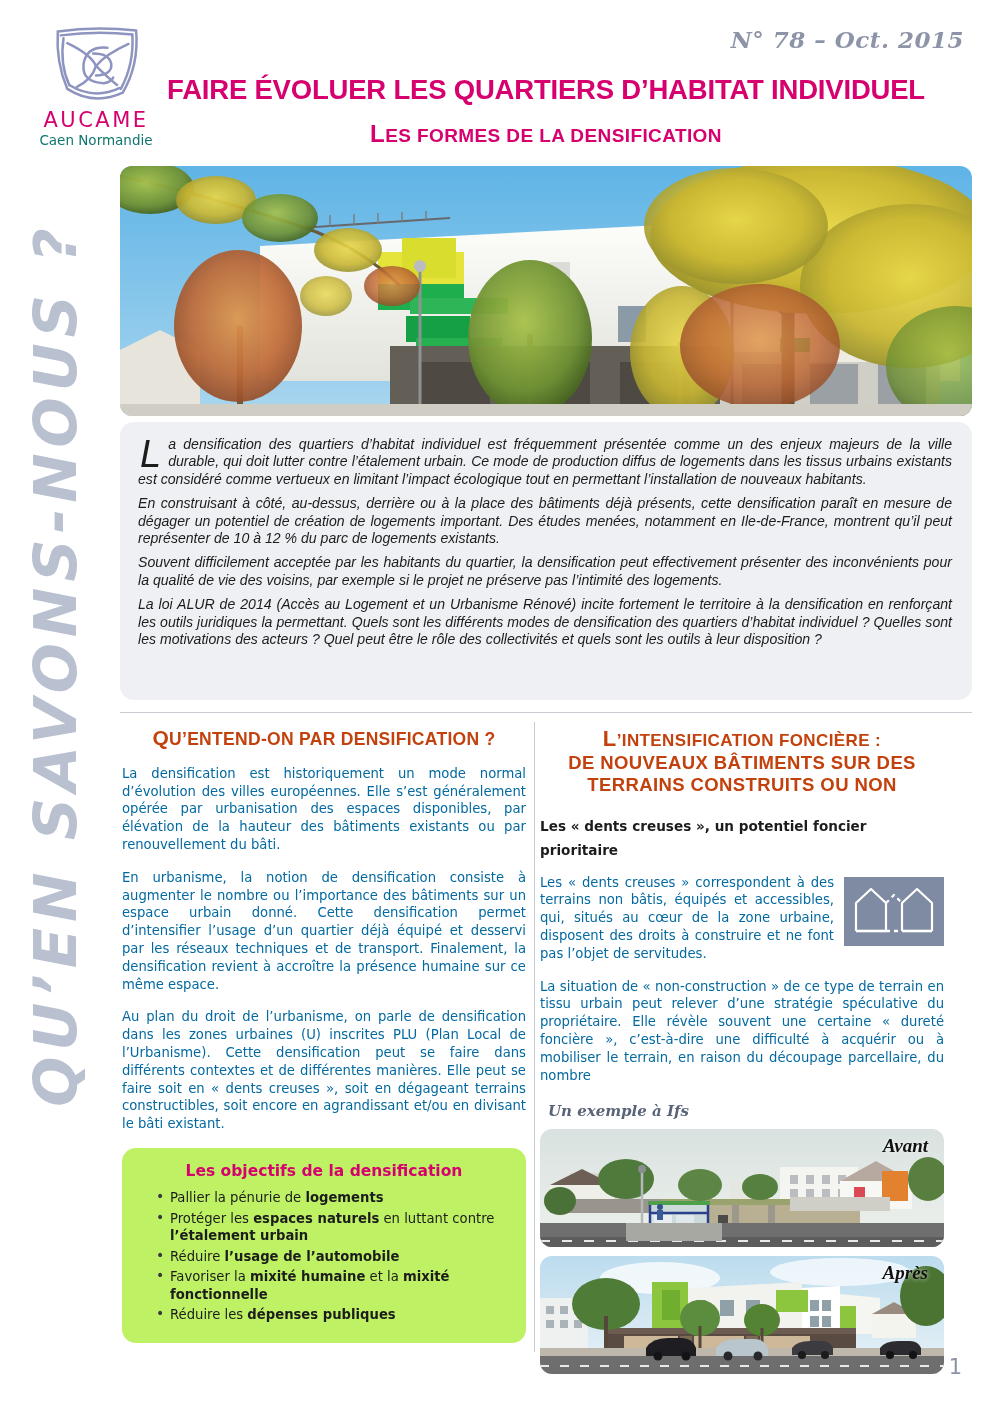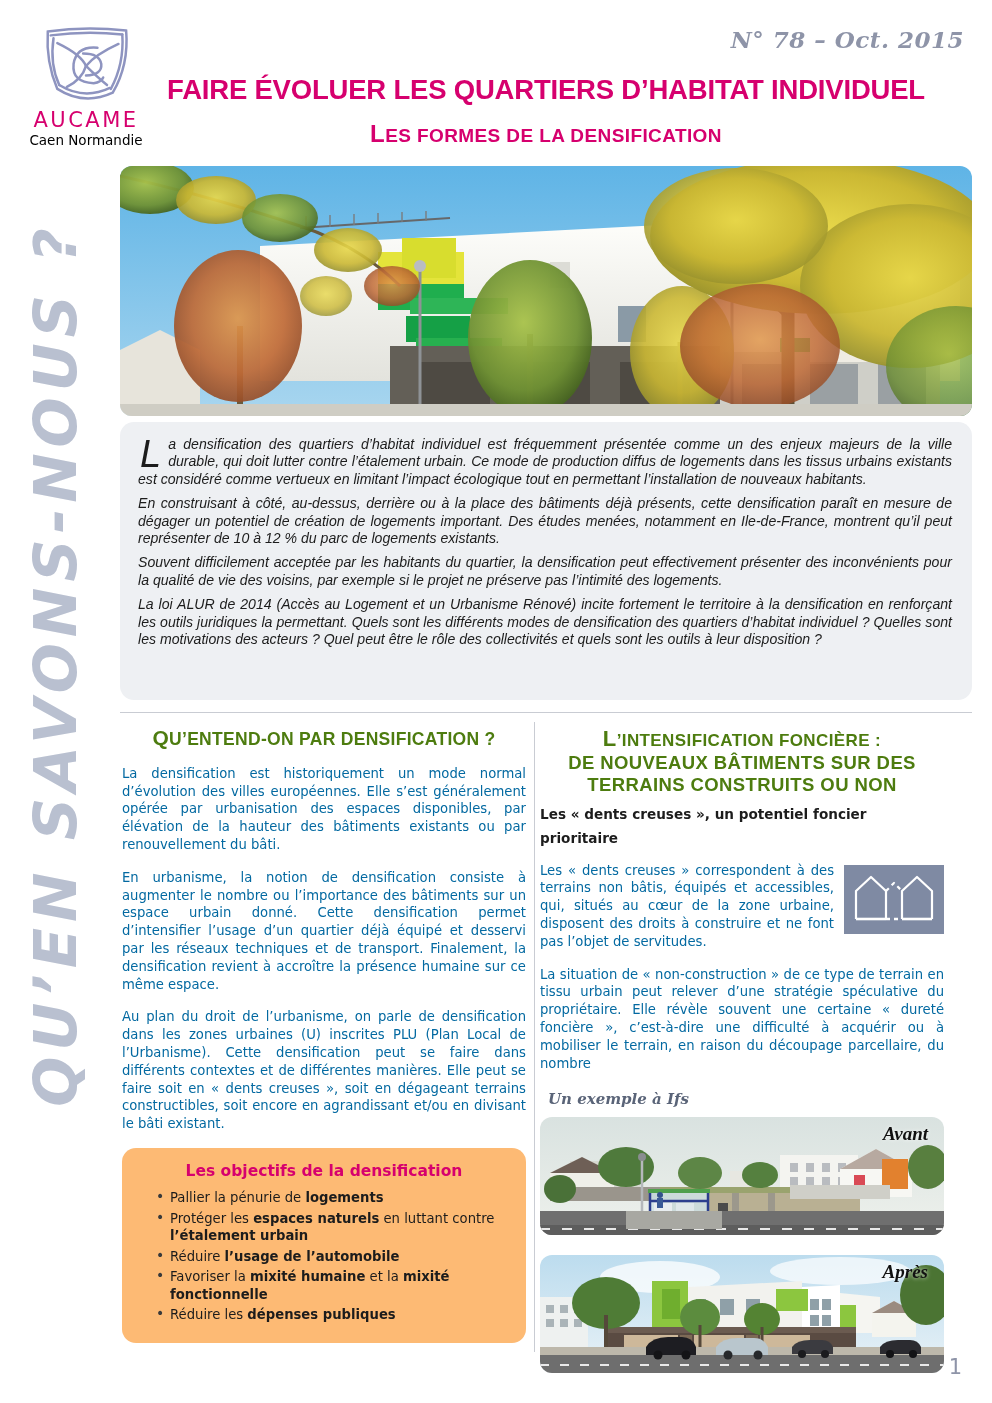--- a/index.html
+++ b/index.html
@@ -28,30 +28,30 @@
     font-weight: bold; font-style: italic;
     font-size: 59px;
     letter-spacing: 6px;
     color: #b9c0d0;
     text-align: center;
     white-space: nowrap;
     user-select: none;
   }
 
   
-  #logo { position:absolute; left: 20px; top: 22px; width: 132px; text-align:center; }
+  #logo { position:absolute; left: 30px; top: 22px; width: 132px; text-align:center; }
   #logo-mark { width: 96px; height: 86px; margin: 0 auto; display:block; }
   #logo-name {
     font-family:"DejaVu Sans", sans-serif;
     font-size: 21px; letter-spacing: 2.5px;
     color: #d6006e; margin-top: 2px; line-height: 1;
   }
   #logo-sub {
     font-family:"DejaVu Sans", sans-serif;
-    font-size: 13.5px; color:#000000; margin-top: 3px; line-height:1;
+    font-size: 13.5px; color:#0f766e; margin-top: 3px; line-height:1;
   }
 
   
   #issue {
     position:absolute; right: 28px; top: 26px;
     font-family: "DejaVu Serif", serif;
     font-weight: bold; font-style: italic;
     font-size: 23px; color: #8e94a8; letter-spacing: 0.5px; margin-left: 20px;
   }
 
@@ -114,26 +114,26 @@
     position:absolute; left: 534px; top: 722px;
     width: 1px; height: 630px; background:#c9ccd3;
   }
 
   
   #col-left  { position:absolute; left:122px; top:726px; width: 404px; }
   #col-right { position:absolute; left:540px; top:726px; width: 404px; }
 
   .sec-head {
     font-family:"Liberation Sans", sans-serif;
-    font-weight:bold; color:#4d7c0f;
+    font-weight:bold; color:#c2410c;
     text-align:center; line-height: 1.18;
   }
   #head-left { font-size: 21px; letter-spacing: 0.3px; margin-bottom: 14px; }
   #head-left .sc { font-size: 17.5px; }
-  #head-right { font-size: 18.5px; letter-spacing: 0.4px; margin-bottom: 6px; }
+  #head-right { font-size: 18.5px; letter-spacing: 0.4px; margin-bottom: 18px; }
   #head-right .big { font-size: 22px; }
   #head-right .sc { font-size: 17px; }
 
   .body-p {
     font-family:"DejaVu Sans", sans-serif;
     font-size: 13.2px; line-height: 17.8px;
     color:#0369a1; text-align: justify;
     margin: 0 0 15px 0;
   }
   .sub-head {
@@ -147,21 +147,21 @@
     float:right;
     width: 100px; height: 69px;
     background: #7f8aa3;
     margin: 3px 0 4px 10px;
   }
   #dents-icon svg { display:block; }
 
   
   #objectives {
     margin-top: 8px;
-    background:#fdba74;
+    background:#bef264;
     border-radius: 14px;
     padding: 14px 16px 16px 16px;
     width: 404px;
   }
   #obj-title {
     font-family:"DejaVu Sans", sans-serif;
     font-weight:bold; font-size: 15.5px; color:#d6006e;
     text-align:center; margin-bottom: 9px;
   }
   #obj-list { list-style:none; margin:0; padding:0 0 0 18px; }
@@ -181,21 +181,21 @@
   #ex-title {
     font-family:"DejaVu Serif", serif;
     font-weight: bold; font-style: italic;
     font-size: 15px; color:#5a6478;
     margin: 18px 0 9px 8px;
   }
   .photo-frame {
     position:relative;
     width: 404px; height: 118px;
     border-radius: 12px; overflow:hidden;
-    margin-bottom: 20px;
+    margin-bottom: 9px;
   }
   .photo-label {
     position:absolute; right: 16px; top: 6px;
     font-family:"Liberation Serif", serif;
     font-weight:bold; font-style: italic;
     font-size: 19px; color:#111;
     text-shadow: 0 0 4px rgba(255,255,255,.8);
   }
 
   

